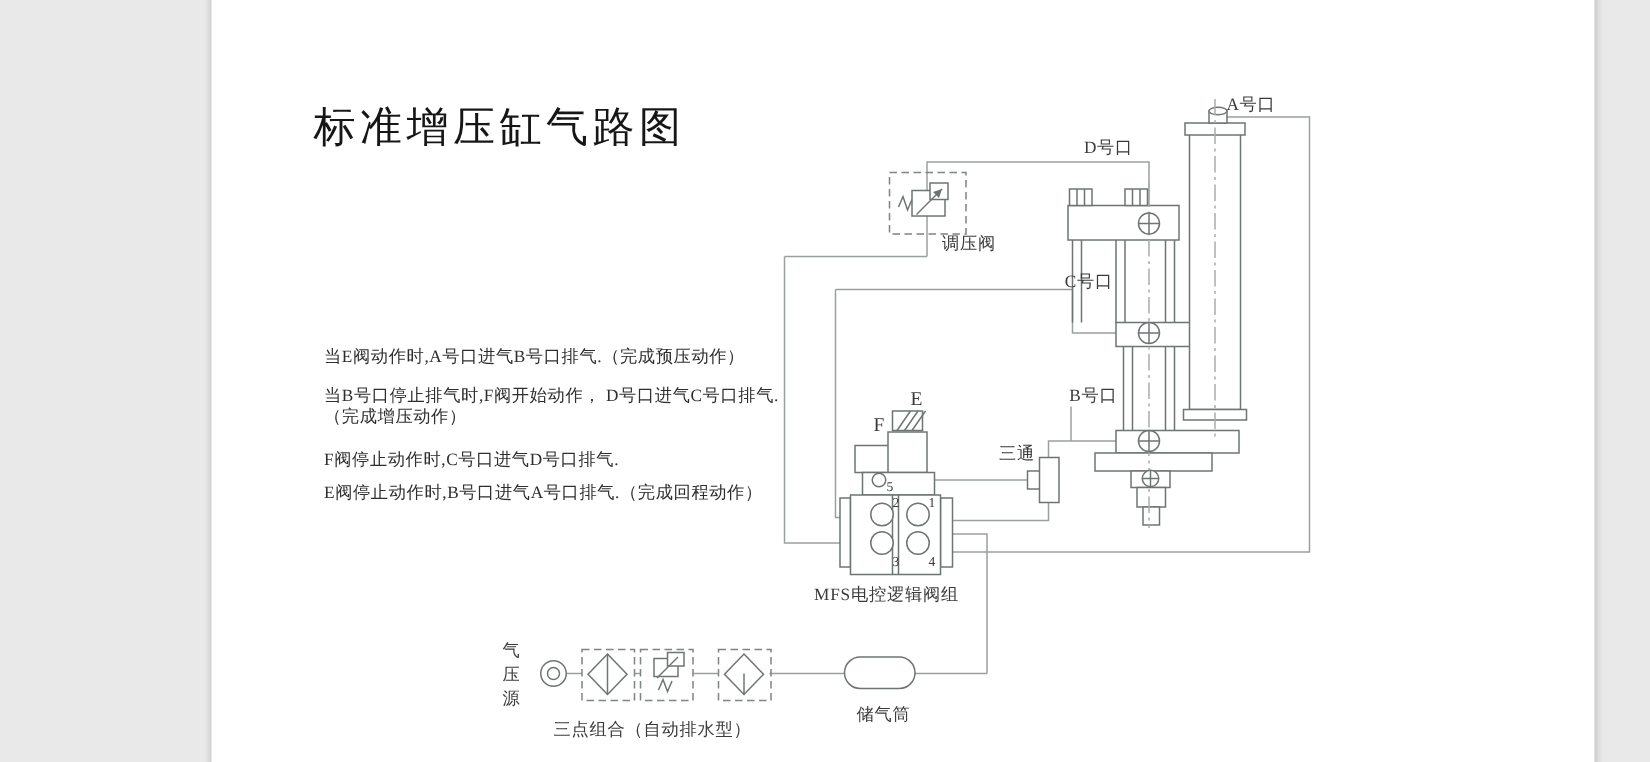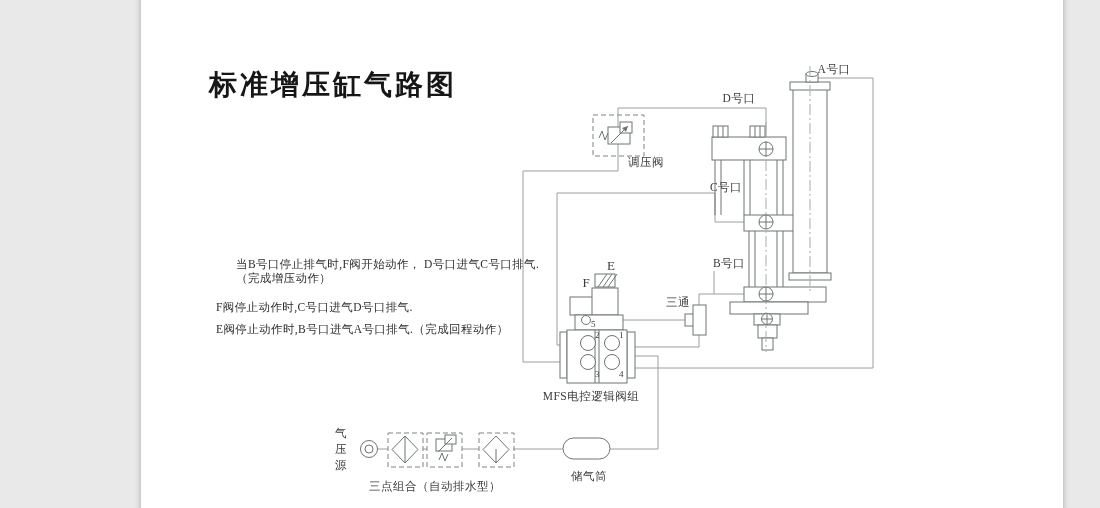--- a/index.html
+++ b/index.html
@@ -12,46 +12,46 @@
   .viewport{position:absolute;inset:0;width:1100px;height:508px;}
   .page{
     position:absolute;left:141px;top:-6px;width:922px;height:520px;
     background:#ffffff;
     box-shadow:0 0 6px rgba(0,0,0,.28);
   }
   .doc-title{
     position:absolute;left:209px;top:66px;
     font-size:28px;color:#161616;letter-spacing:3px;
     white-space:nowrap;
-    font-weight:bold;
   }
   .note{
     position:absolute;left:216px;
     font-size:11.5px;color:#2e2e2e;letter-spacing:.4px;
     white-space:pre-line;line-height:14px;
   }
-  .n1{top:231px;} .n2{top:257px;margin-left:20px;} .n3{top:300px;text-align:center;} .n4{top:322px;font-family:Liberation Serif, serif;}
+  .n1{top:231px;} .n2{top:257px;} .n3{top:300px;text-align:center;} .n4{top:322px;font-family:Liberation Serif, serif;}
   svg{position:absolute;left:0;top:0;}
   .ln{stroke:#9aa0a0;stroke-width:1;fill:none;}
   .dk{stroke:#6e7474;stroke-width:1;fill:none;}
   .wf{fill:#ffffff;stroke:#6e7474;stroke-width:1;}
   .cl{stroke:#a8adad;stroke-width:1;fill:none;stroke-dasharray:11 3 2 3;}
   .dash{stroke:#7e8383;stroke-width:1;fill:none;stroke-dasharray:5 3;}
   text{font-family:"Liberation Serif","DejaVu Serif",serif;fill:#3a3a3a;}
   .lbl{font-size:11.5px;text-anchor:middle;letter-spacing:.5px;}
   .num{font-size:9px;}
   .big{font-size:13px;text-anchor:middle;}
 </style>
 </head>
 <body>
 
 <div class="viewport">
   <div class="page"></div>
 
   <div class="doc-title">标准增压缸气路图</div>
+  <div class="note n1">当E阀动作时,A号口进气B号口排气.（完成预压动作）</div>
   <div class="note n2">当B号口停止排气时,F阀开始动作， D号口进气C号口排气.
 （完成增压动作）</div>
   <div class="note n3">F阀停止动作时,C号口进气D号口排气.</div>
   <div class="note n4">E阀停止动作时,B号口进气A号口排气.（完成回程动作）</div>
 
   <svg width="1100" height="508" viewBox="0 0 1100 508">
 
     <g>
       <path class="ln" d="M618,171 V108 H766 V142 M523,171 H618 M523,171 V362 H560"></path>
       <path class="ln" d="M557,193 H715 V222 H759 M557,193 V345 H560"></path>

